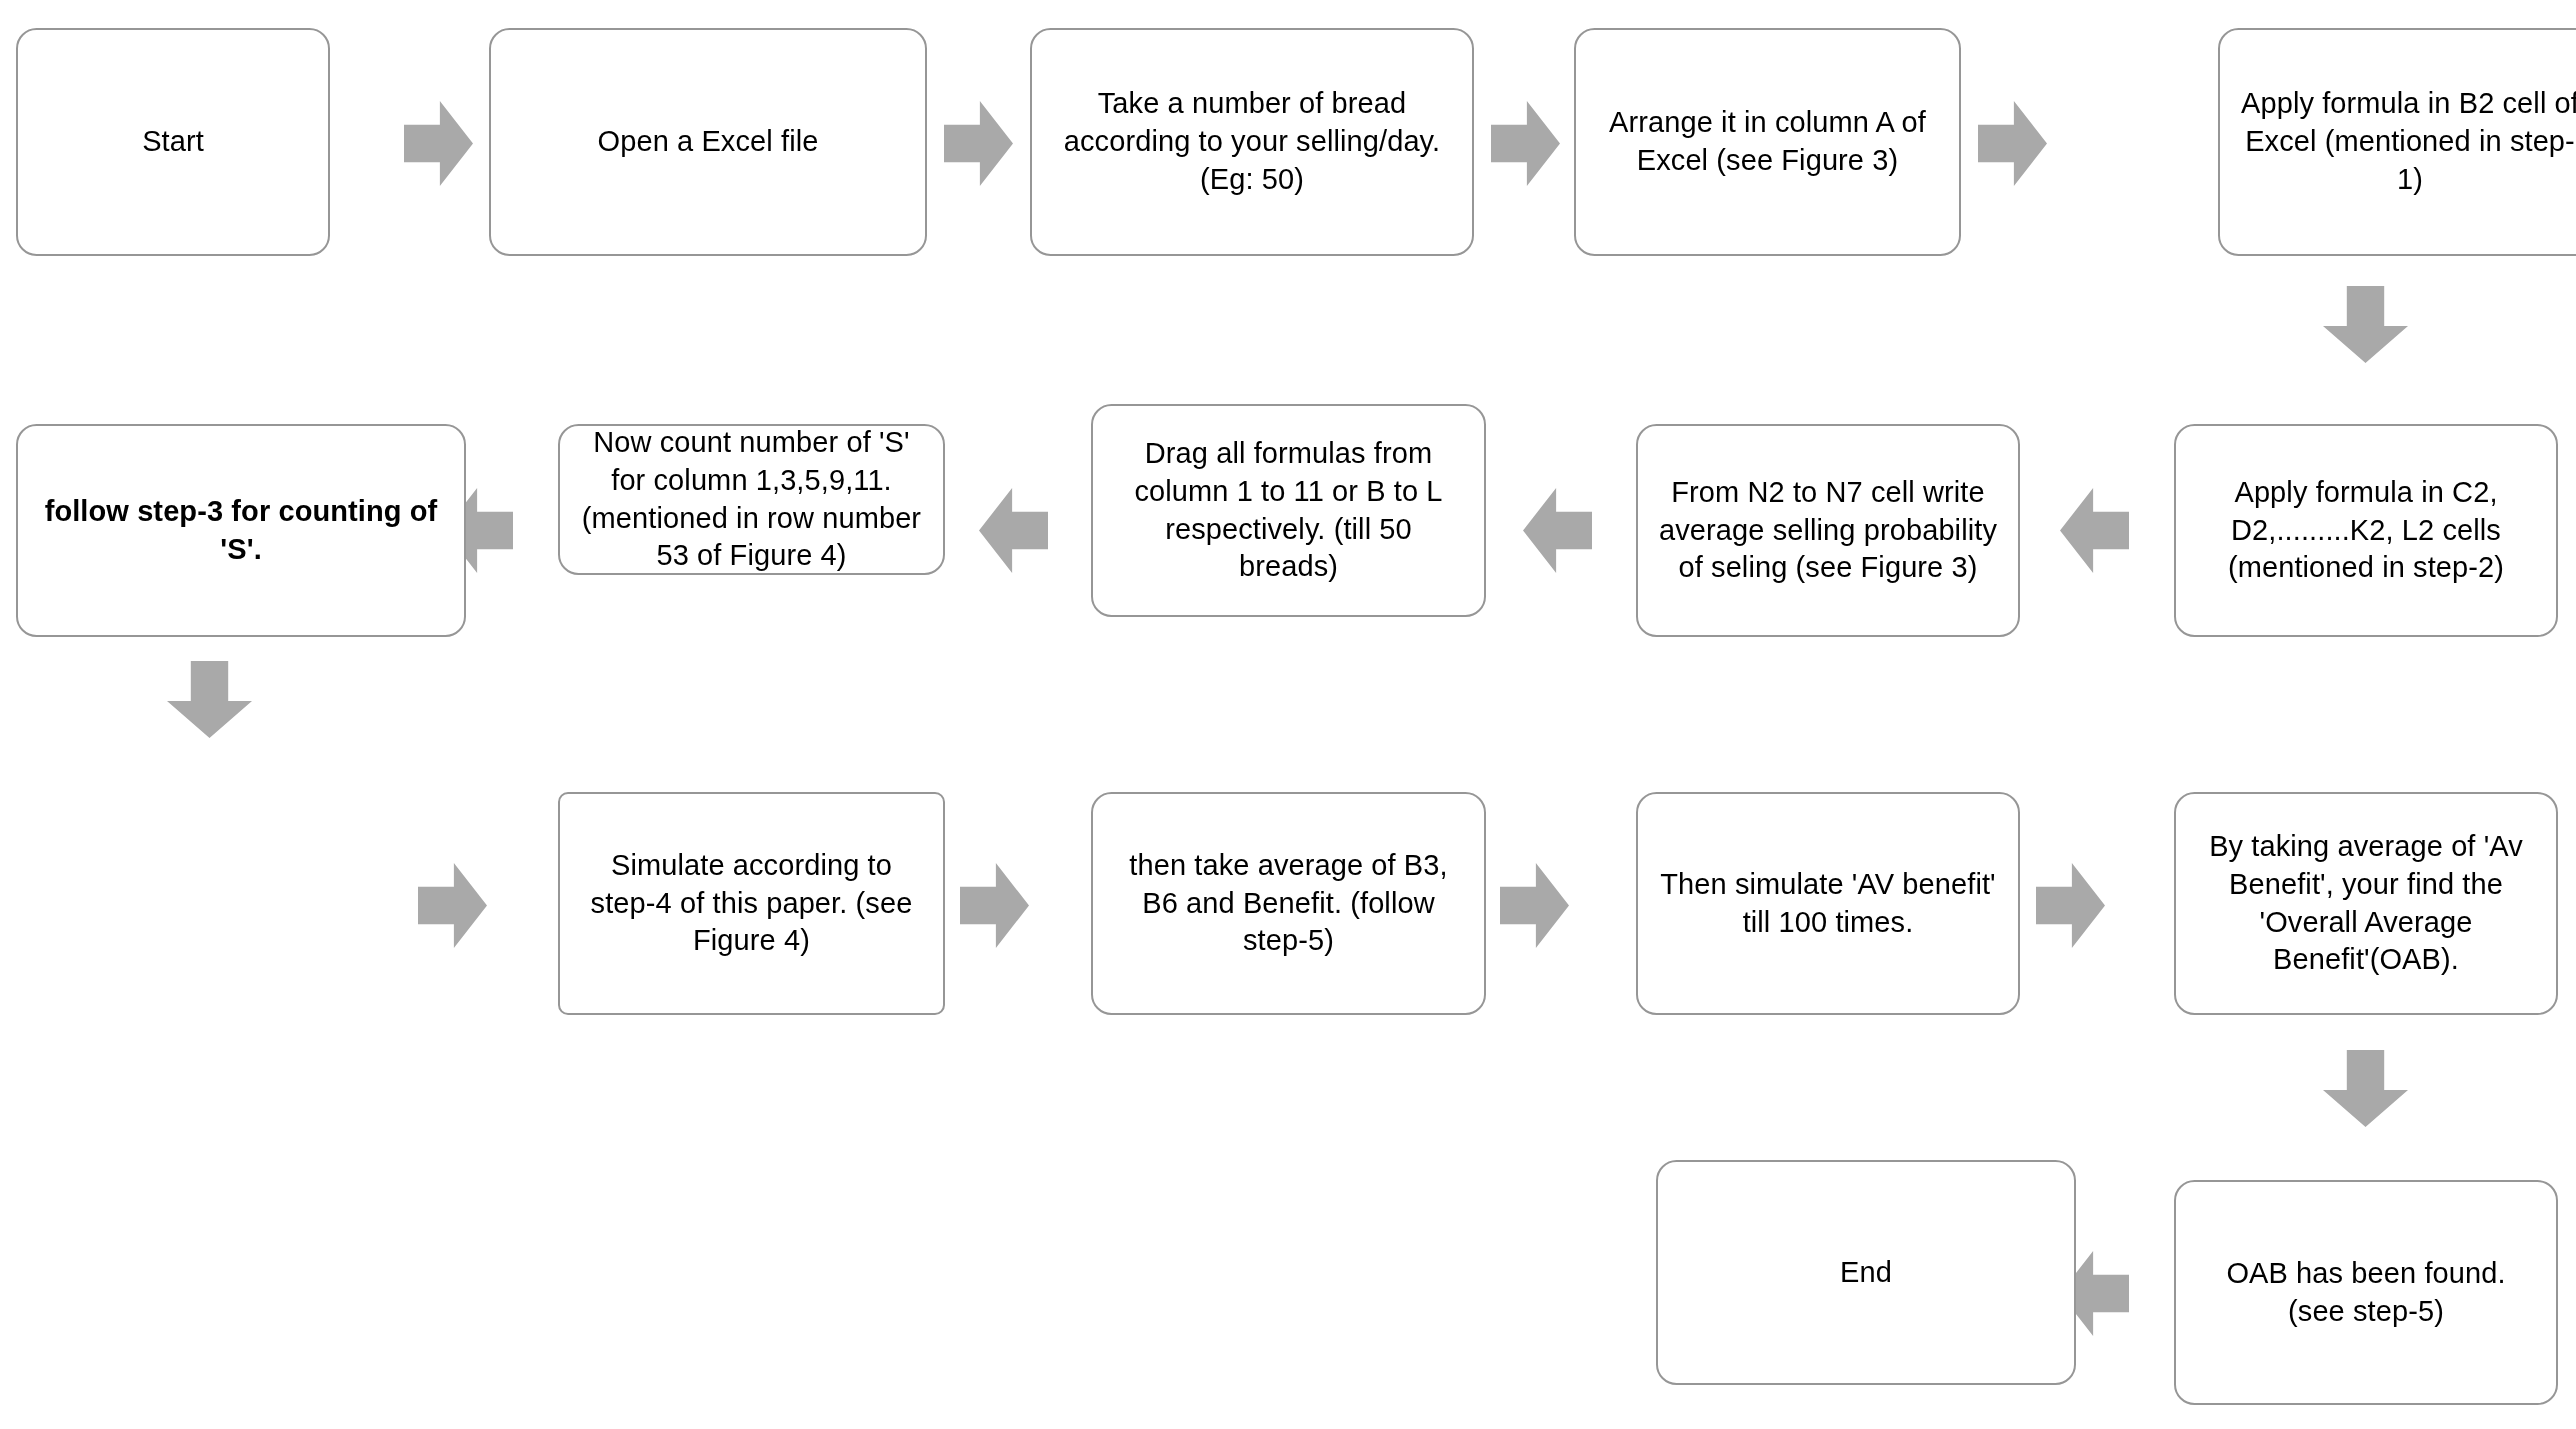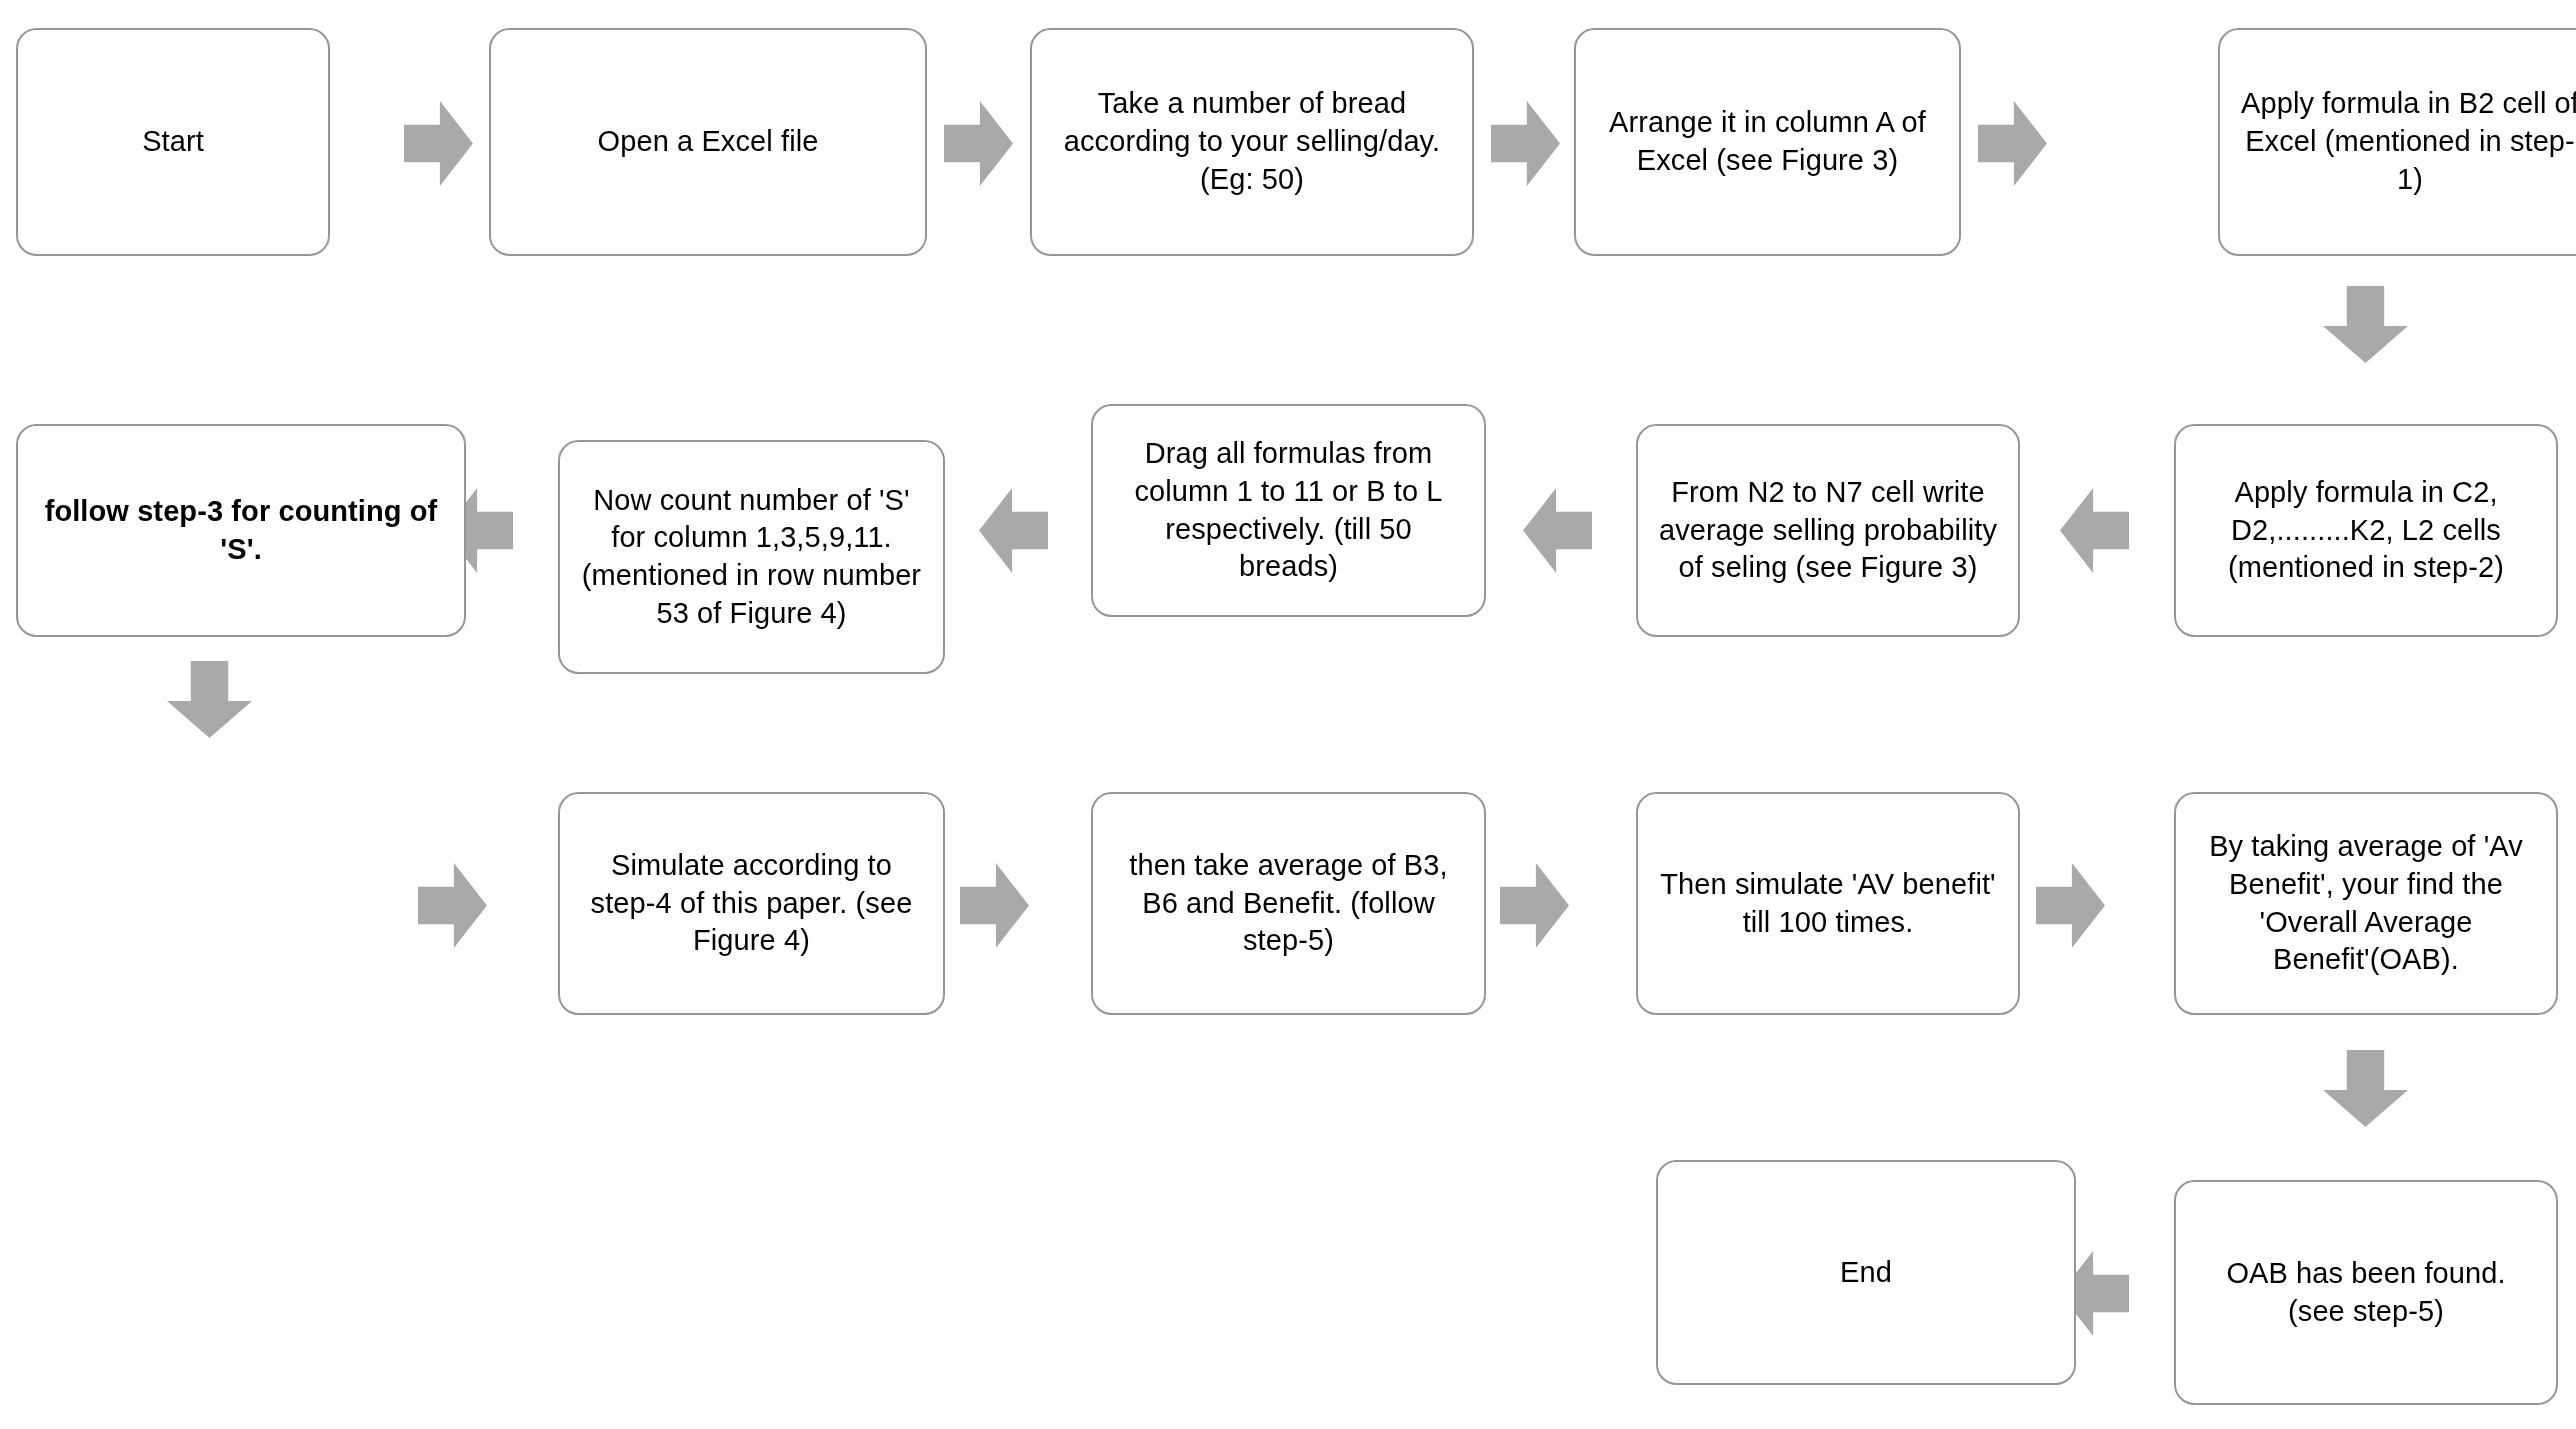--- a/index.html
+++ b/index.html
@@ -104,36 +104,36 @@
   </div>
 
   <div class="arrow left" style="left:1523px; top:488px; width:69px; height:85px;"></div>
 
   <div class="node" style="left:1091px; top:404px; width:395px; height:213px;">
     <span class="label">Drag all formulas from column 1 to 11 or B to L respectively. (till 50 breads)</span>
   </div>
 
   <div class="arrow left" style="left:979px; top:488px; width:69px; height:85px;"></div>
 
-  <div class="node" style="left:558px; top:424px; width:387px; height:234px;margin-top:16px;">
+  <div class="node" style="left:558px; top:424px; width:387px; height:151px;">
     <span class="label">Now count number of 'S' for column 1,3,5,9,11. (mentioned in row number 53 of Figure 4)</span>
   </div>
 
   <div class="arrow left" style="left:444px; top:488px; width:69px; height:85px;"></div>
 
   <div class="node" style="left:16px; top:424px; width:450px; height:213px;font-weight:bold;">
     <span class="label">follow step-3 for counting of 'S'.</span>
   </div>
 
   <div class="arrow down" style="left:167px; top:661px; width:85px; height:77px;"></div>
 
 
   <div class="arrow right" style="left:418px; top:863px; width:69px; height:85px;"></div>
 
-  <div class="node" style="left:558px; top:792px; width:387px; height:223px;">
+  <div class="node" style="left:558px; top:792px; width:387px; height:223px;border-radius:10px;">
     <span class="label">Simulate according to step-4 of this paper. (see Figure 4)</span>
   </div>
 
   <div class="arrow right" style="left:960px; top:863px; width:69px; height:85px;"></div>
 
   <div class="node" style="left:1091px; top:792px; width:395px; height:223px;">
     <span class="label">then take average of B3, B6 and Benefit. (follow step-5)</span>
   </div>
 
   <div class="arrow right" style="left:1500px; top:863px; width:69px; height:85px;"></div>

